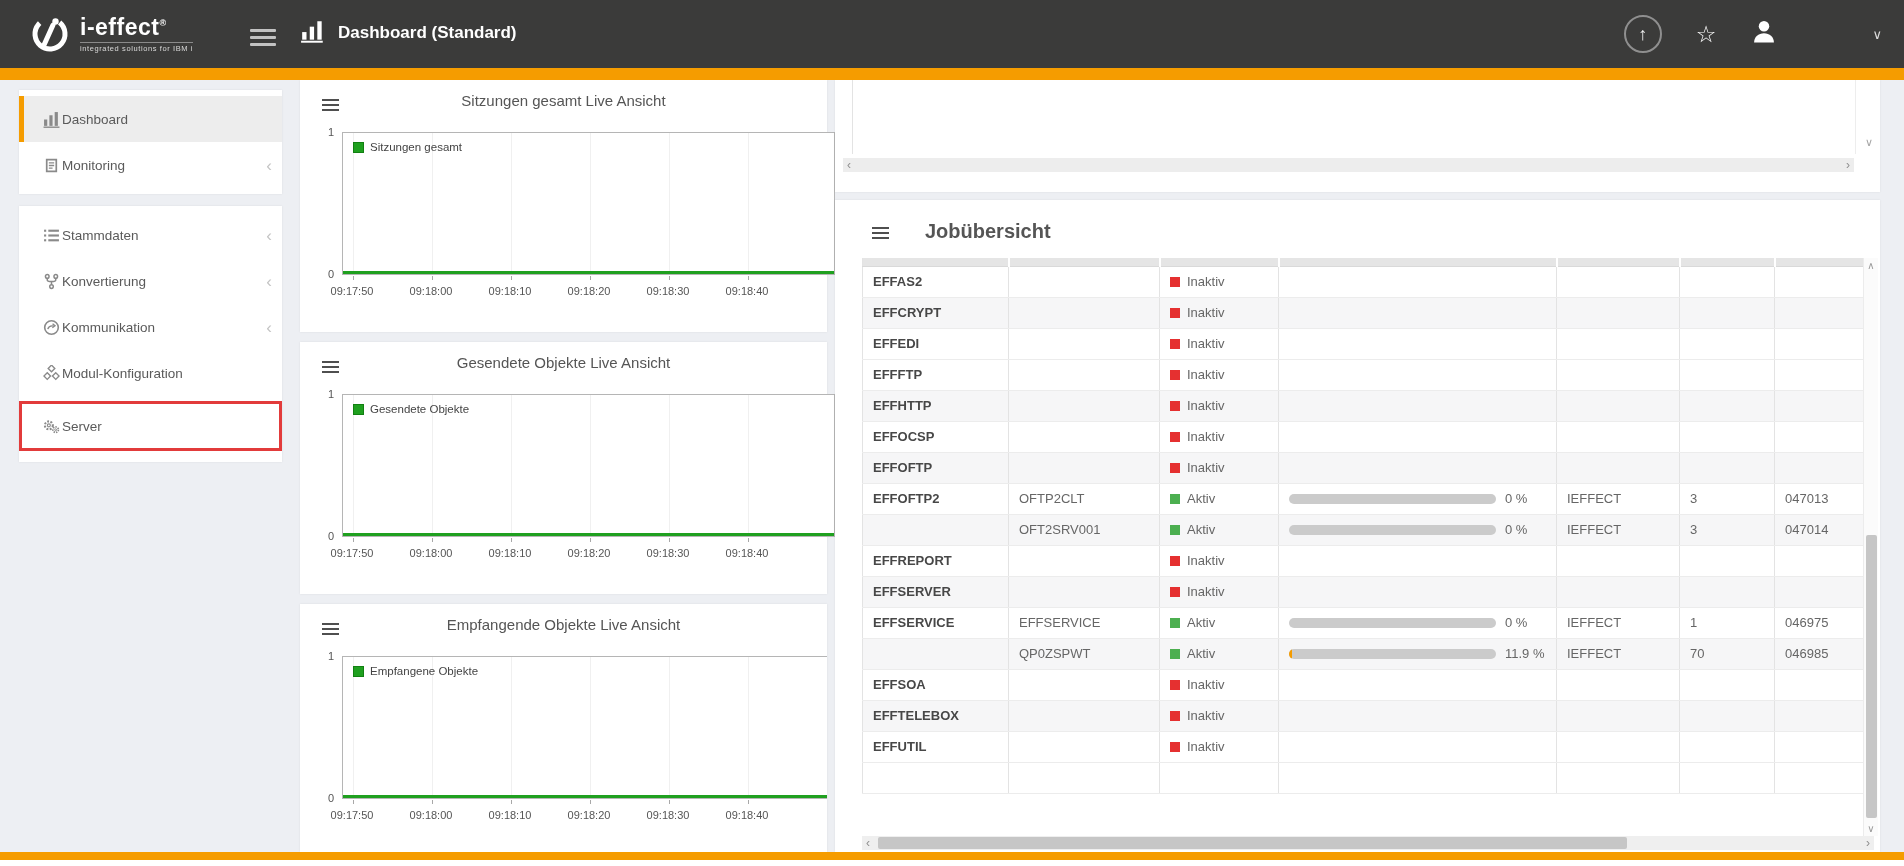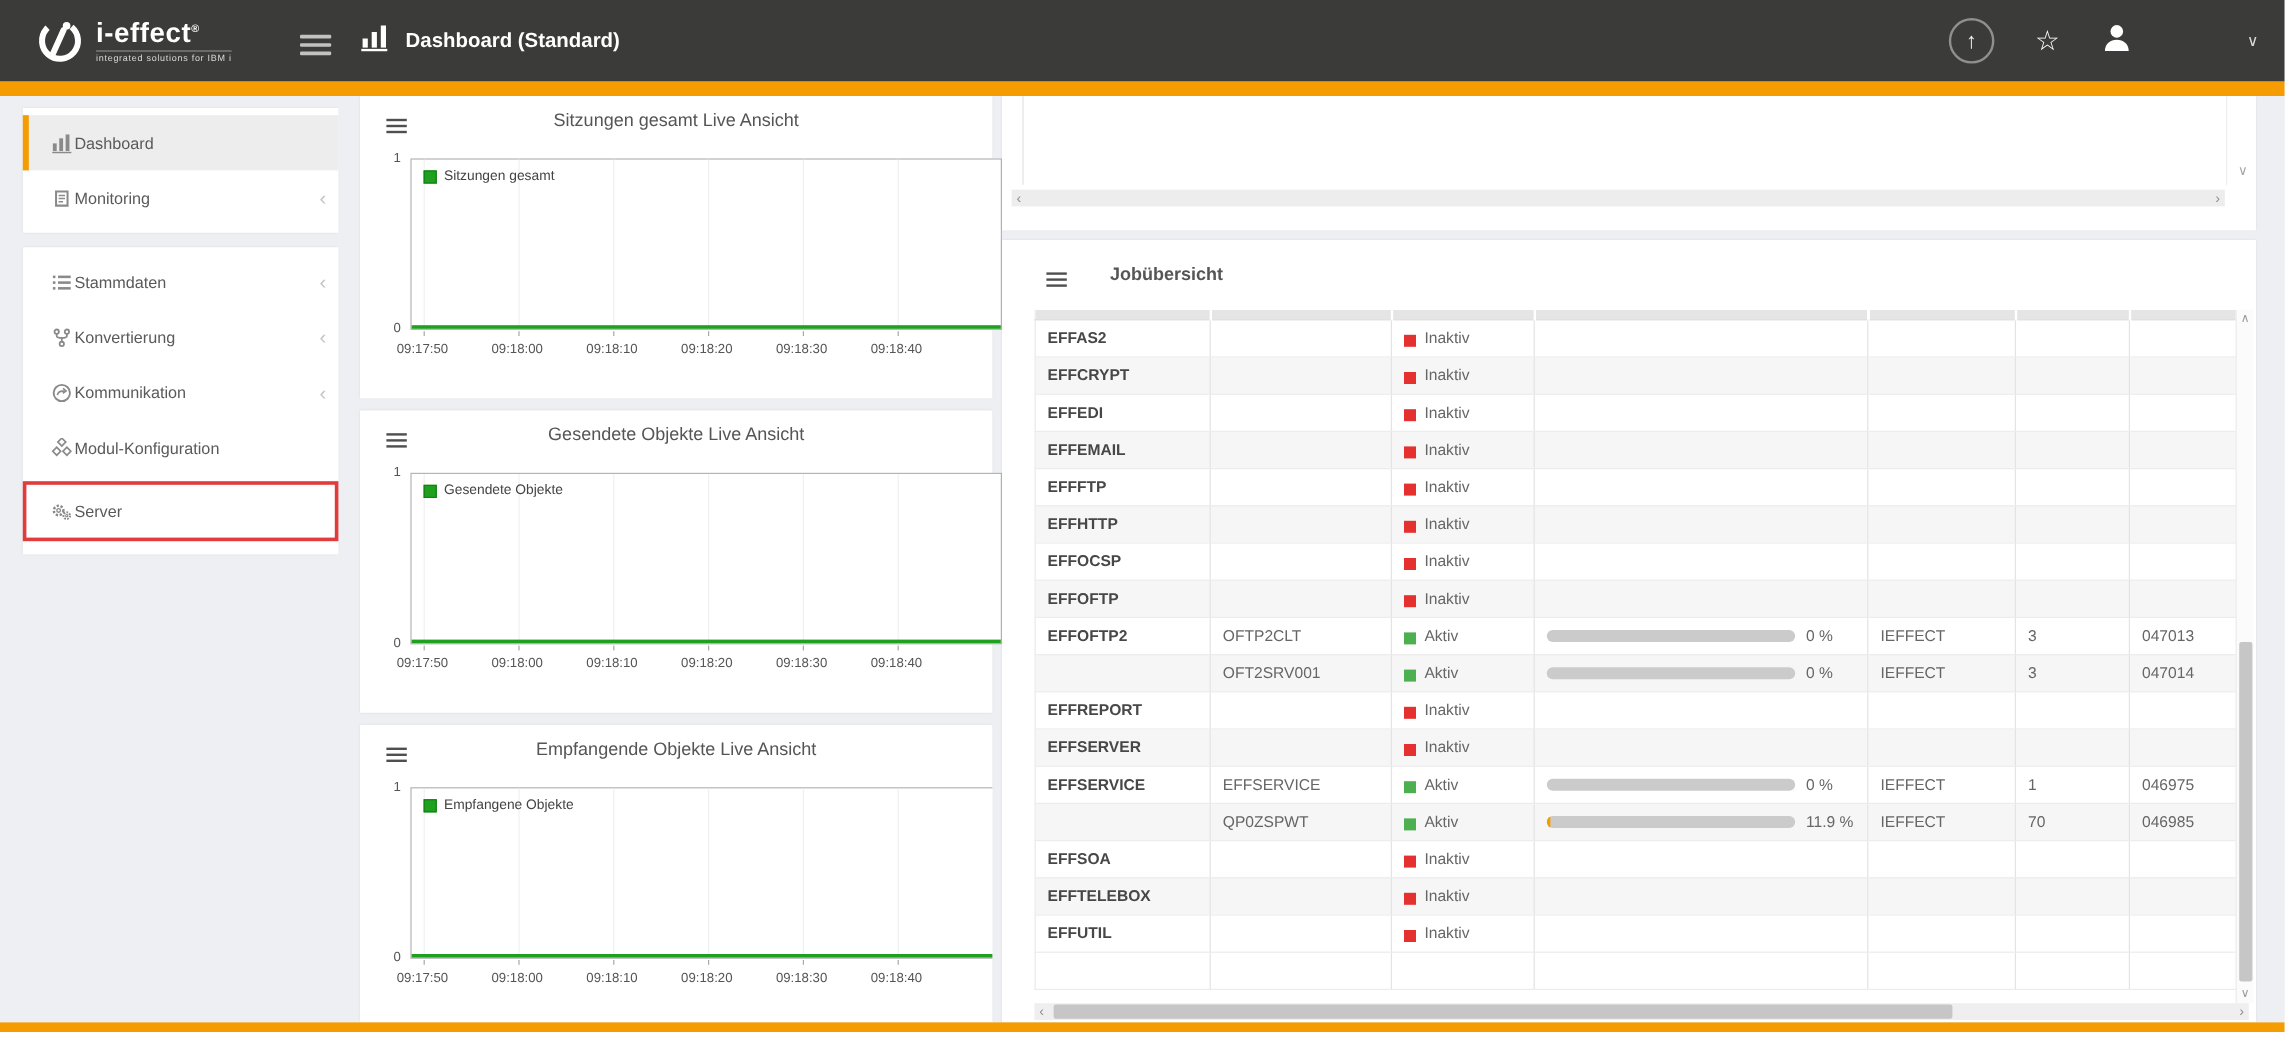--- a/index.html
+++ b/index.html
@@ -73,28 +73,28 @@
   .tp-varrow { position:absolute; right:7px; top:56px; color:#a5a5a5; font-size:11px; cursor:pointer; }
   .hscroll { position:absolute; height:14px; background:#ededed; }
   .tp-hscroll { left:8px; right:26px; top:78px; }
   .hs-arrow { position:absolute; top:0; height:14px; line-height:14px; color:#8f8f8f; font-size:12px; cursor:pointer; }
   .hs-left { left:4px; } .hs-right { right:4px; }
   .hs-thumb { position:absolute; top:1px; bottom:1px; background:#c6c6c6; border-radius:2px; cursor:grab; }
 
   .jobs-panel { position:absolute; left:0; top:200px; width:1045px; height:652px; background:#ffffff; box-shadow:0 0 2px rgba(0,0,0,0.08); }
   .jobs-burger { position:absolute; left:37px; top:24px; width:17px; cursor:pointer; }
   .jobs-burger span { display:block; height:2.5px; background:#4f4f4f; margin:2.5px 0; }
-  .jobs-title { position:absolute; left:90px; top:20px; font-weight:bold; font-size:15px; color:#555555; }
+  .jobs-title { position:absolute; left:90px; top:20px; font-weight:bold; font-size:20px; color:#555555; }
   .jobs-table-wrap { position:absolute; left:27px; top:58px; width:1170px; height:574px; overflow:hidden; }
   table.jobs-table { border-collapse:collapse; table-layout:fixed; width:1002px; font-size:13px; }
   .jobs-table td { height:31px; padding:0 10px; border-bottom:1px solid #ececec; border-right:1px solid #e3e3e3; color:#666; overflow:hidden; white-space:nowrap; }
   .jobs-table td:first-child { border-left:1px solid #e3e3e3; font-weight:bold; color:#474747; }
   .jobs-table tr.alt td { background:#f6f6f7; }
   .jobs-table tr.hdr td { height:8px; background:#e5e5e5; border-right:2px solid #ffffff; border-bottom:1px solid #d9d9d9; padding:0; }
-  .status-cell { display:flex; align-items:flex-end; gap:7px; }
+  .status-cell { display:flex; align-items:center; gap:7px; }
   .status-sq { width:10px; height:10px; flex:0 0 10px; }
   .prog-cell { display:flex; align-items:center; gap:9px; }
   .pbar { width:207px; height:10px; background:#cbcbcb; border-radius:5px; overflow:hidden; flex:0 0 207px; }
   .pfill { height:100%; background:#f59c00; }
   .jobs-vscroll { position:absolute; right:2px; top:58px; bottom:16px; width:15px; background:#fbfbfb; border-left:1px solid #ececec; }
   .vs-arrow { position:absolute; left:0; right:0; text-align:center; color:#9a9a9a; font-size:10px; cursor:pointer; }
   .vs-up { top:2px; } .vs-down { bottom:2px; }
   .vs-thumb { position:absolute; left:2px; width:11px; top:48%; bottom:18px; background:#c6c6c6; border-radius:2px; cursor:grab; }
   .jobs-hscroll { left:27px; right:6px; bottom:2px; background:#efefef; }
 </style>
@@ -426,34 +426,20 @@
                   <div class="status-cell">
                     <span class="status-sq" style="background: rgb(229, 48, 48);"></span>
                     <span>Inaktiv</span>
                   </div>
                 </td>
                 <td></td>
                 <td></td>
                 <td></td>
                 <td></td>
               </tr>
-              <tr class="alt">
-                <td>EFFEMAIL</td>
-                <td></td>
-                <td>
-                  <div class="status-cell">
-                    <span class="status-sq" style="background: rgb(229, 48, 48);"></span>
-                    <span>Inaktiv</span>
-                  </div>
-                </td>
-                <td></td>
-                <td></td>
-                <td></td>
-                <td></td>
-              </tr>
               <tr>
                 <td>EFFFTP</td>
                 <td></td>
                 <td>
                   <div class="status-cell">
                     <span class="status-sq" style="background: rgb(229, 48, 48);"></span>
                     <span>Inaktiv</span>
                   </div>
                 </td>
                 <td></td>

